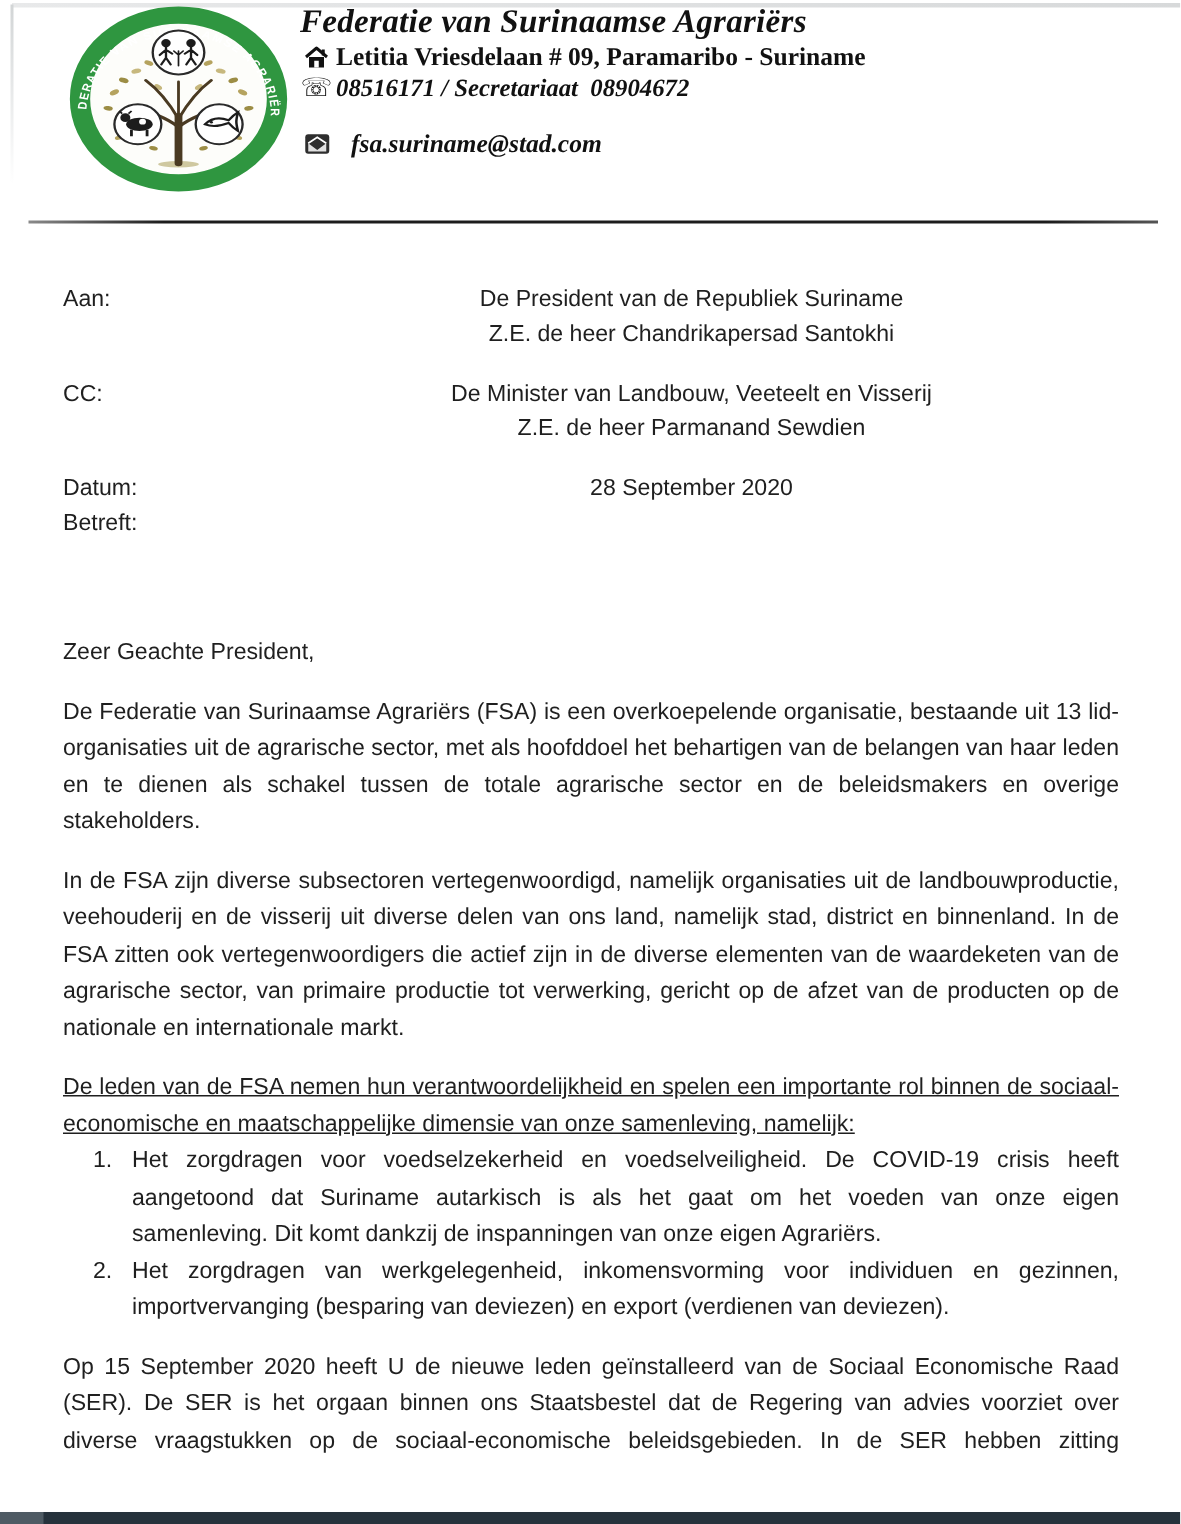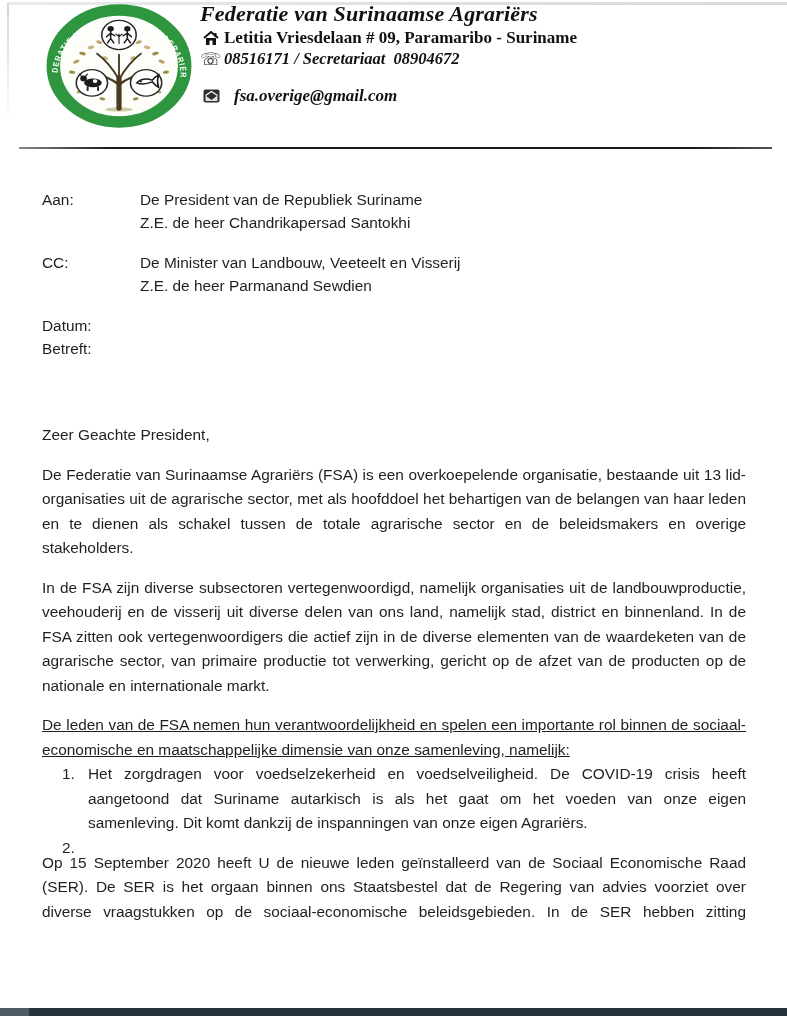--- a/index.html
+++ b/index.html
@@ -27,23 +27,23 @@
   .phone-glyph{font-family:"DejaVu Sans",sans-serif;font-style:normal;font-size:17px;line-height:17px;}
   .lh-email{font-style:italic;margin-top:17px;}
   .lh-email .lh-icon{margin-right:12px;}
 
   .rule{position:absolute;top:147px;left:19px;width:753px;height:2px;
         background:linear-gradient(to right,#8a8a8a,#1c1c1c 12%,#1c1c1c 90%,#555);}
 
   
   .meta{position:absolute;left:42px;top:188px;width:704px;font-size:15.4px;line-height:23px;}
   .meta-block{margin-bottom:17px;}
-  .meta-row{display:flex;}
+  .meta-row{display:flex;gap:36px;}
   .meta-label{flex:0 0 98px;}
-  .meta-value{flex:1;}
+  .meta-value{flex:1;text-align:center;}
 
   
   .body{position:absolute;left:42px;top:408px;width:704px;font-size:15.4px;
         line-height:24.5px;text-align:justify;margin-top:15px;}
   .body p{margin:0 0 15px 0;}
   .body p.no-gap{margin-bottom:0;text-decoration:underline;}
   .olist{margin:0 0 15px 0;}
   .li{position:relative;padding-left:46px;text-align:justify;}
   .li-num{position:absolute;left:20px;top:0;}
   .last-justify{text-align-last:justify;}
@@ -149,21 +149,21 @@
     </div>
 
     <div class="lh-line lh-email">
       <span class="lh-icon">
         <svg width="17" height="14" viewBox="0 0 17 14">
           <rect x="0.5" y="0.5" width="16" height="13" rx="2" fill="#2e2e2e"></rect>
           <path d="M2.5,6.5 L8.5,11 L14.5,6.5 L14.5,12 L2.5,12 z" fill="#ffffff" opacity="0.85"></path>
           <path d="M2.5,6.5 L8.5,2.5 L14.5,6.5" fill="none" stroke="#ffffff" stroke-width="1.2"></path>
         </svg>
       </span>
-      <span>fsa.overige@gmail.com</span>
+      <span>fsa.suriname@stad.com</span>
     </div>
   </div>
 
   <div class="rule"></div>
 
   <div class="meta">
     <div class="meta-block">
       <div class="meta-row">
         <span class="meta-label">Aan:</span>
         <span class="meta-value">De President van de Republiek Suriname</span>
@@ -181,40 +181,42 @@
       </div>
       <div class="meta-row">
         <span class="meta-label"></span>
         <span class="meta-value">Z.E. de heer Parmanand Sewdien</span>
       </div>
     </div>
 
     <div class="meta-block">
       <div class="meta-row">
         <span class="meta-label">Datum:</span>
+        <span class="meta-value">28 September 2020</span>
       </div>
       <div class="meta-row">
         <span class="meta-label">Betreft:</span>
       </div>
     </div>
   </div>
 
   <div class="body">
     <p>Zeer Geachte President,</p>
     <p>De Federatie van Surinaamse Agrariërs (FSA) is een overkoepelende organisatie, bestaande uit 13 lid-organisaties uit de agrarische sector, met als hoofddoel het behartigen van de belangen van haar leden en te dienen als schakel tussen de totale agrarische sector en de beleidsmakers en overige stakeholders.</p>
     <p>In de FSA zijn diverse subsectoren vertegenwoordigd, namelijk organisaties uit de landbouwproductie, veehouderij en de visserij uit diverse delen van ons land, namelijk stad, district en binnenland. In de FSA zitten ook vertegenwoordigers die actief zijn in de diverse elementen van de waardeketen van de agrarische sector, van primaire productie tot verwerking, gericht op de afzet van de producten op de nationale en internationale markt.</p>
     <p class="no-gap">De leden van de FSA nemen hun verantwoordelijkheid en spelen een importante rol binnen de sociaal-economische en maatschappelijke dimensie van onze samenleving, namelijk:</p>
 
     <div class="olist">
       <div class="li">
         <span class="li-num">1.</span>
         <span class="li-text">Het zorgdragen voor voedselzekerheid en voedselveiligheid. De COVID-19 crisis heeft aangetoond dat Suriname autarkisch is als het gaat om het voeden van onze eigen samenleving. Dit komt dankzij de inspanningen van onze eigen Agrariërs.</span>
       </div>
       <div class="li">
         <span class="li-num">2.</span>
+        <span class="li-text">Het zorgdragen van werkgelegenheid, inkomensvorming voor individuen en gezinnen, importvervanging (besparing van deviezen) en export (verdienen van deviezen).</span>
       </div>
     </div>
 
     <p class="last-justify">Op 15 September 2020 heeft U de nieuwe leden geïnstalleerd van de Sociaal Economische Raad (SER). De SER is het orgaan binnen ons Staatsbestel dat de Regering van advies voorziet over diverse vraagstukken op de sociaal-economische beleidsgebieden. In de SER hebben zitting</p>
   </div>
 
   <div class="bottom-bar">
     <div class="bar-corner"></div>
   </div>
 

